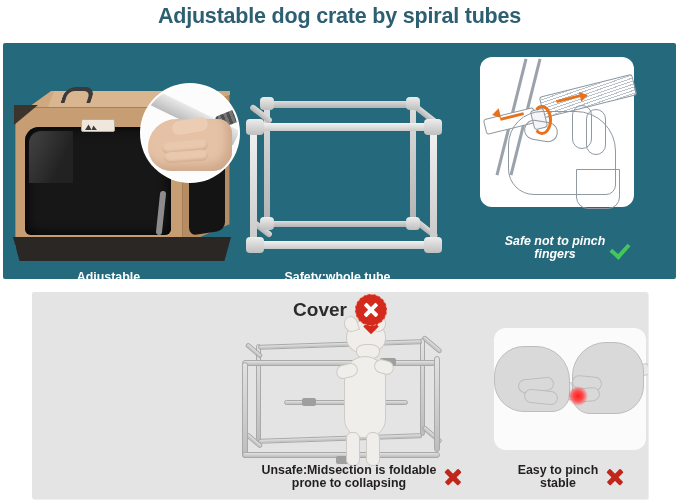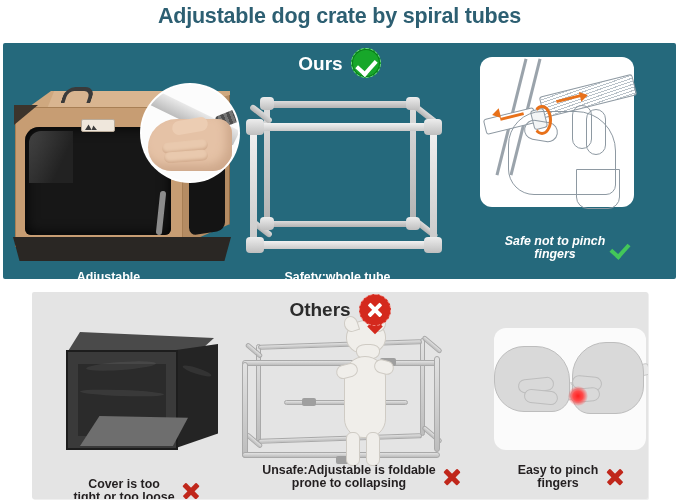--- a/index.html
+++ b/index.html
@@ -300,24 +300,20 @@
 </style>
 </head>
 <body>
 
 <div class="page">
 
   <div class="title">Adjustable dog crate by spiral tubes</div>
 
   <div class="ours-panel">
 
-    <div class="ours-heading">
-      <span class="label">Ours</span>
-      <span class="badge-check"></span>
-    </div>
 
     <div class="cell" style="left:4px; top:30px; width:228px; height:200px;">
       <div class="crate-tan">
         <div class="ct-top"></div>
         <div class="ct-top2"></div>
         <div class="ct-side"></div>
         <div class="ct-body"></div>
         <div class="ct-mesh"></div>
         <div class="ct-mesh-hl"></div>
         <div class="ct-mesh2"></div>
@@ -420,43 +416,26 @@
         <span class="txt">Safe not to pinch
 fingers</span>
         <span class="tick"></span>
       </div>
     </div>
   </div>
 
   <div class="others-panel">
 
     <div class="others-heading">
-      <span class="label">Others</span>
+      <span class="label">Cover</span>
       <span class="badge-x">
           <span class="tail"></span>
         </span>
     </div>
 
-    <div class="cell" style="left:0px; top:20px; width:210px; height:186px;">
-      <div class="crate-black">
-        <div class="cb-top"></div>
-        <div class="cb-side"></div>
-        <div class="cb-front"></div>
-        <div class="cb-inner"></div>
-        <div class="cb-floor"></div>
-        <div class="cb-wrinkle" style="left:28px; top:30px; width:70px; height:8px; transform:rotate(-4deg);"></div>
-        <div class="cb-wrinkle" style="left:22px; top:58px; width:84px; height:6px; transform:rotate(2deg);"></div>
-        <div class="cb-wrinkle" style="left:124px; top:36px; width:30px; height:6px; transform:rotate(18deg);"></div>
-      </div>
-      <div class="cap cap-dark" style="left:0; top:166px; width:210px; justify-content:center;">
-        <span class="txt">Cover is too
-tight or too loose</span>
-        <span class="cross"></span>
-      </div>
-    </div>
 
     <div class="cell" style="left:206px; top:14px; width:248px; height:192px;">
       <div class="frame-bad" style="top:10px;">
 
         <div class="bar-g" style="left:18px; top:28px; width:5px; height:98px;"></div>
         <div class="bar-g" style="left:182px; top:22px; width:5px; height:98px;"></div>
 
         <div class="bar-g" style="left:20px; top:26px; width:164px; height:5px; transform:rotate(-2deg);"></div>
 
         <div class="bar-g" style="left:20px; top:120px; width:164px; height:5px; transform:rotate(-2deg);"></div>
@@ -482,21 +461,21 @@
           <div class="dog-part" style="left:46px; top:-4px; width:14px; height:16px; border-radius:50% 50% 50% 0; transform:rotate(18deg);"></div>
           <div class="dog-part" style="left:30px; top:24px; width:24px; height:16px; border-radius:40% 40% 50% 50%;"></div>
           <div class="dog-part" style="left:18px; top:36px; width:42px; height:82px; border-radius:22px 22px 20px 20px;"></div>
           <div class="dog-part" style="left:10px; top:44px; width:22px; height:14px; border-radius:8px; transform:rotate(-16deg);"></div>
           <div class="dog-part" style="left:48px; top:40px; width:20px; height:14px; border-radius:8px; transform:rotate(16deg);"></div>
           <div class="dog-part" style="left:20px; top:112px; width:14px; height:34px; border-radius:6px;"></div>
           <div class="dog-part" style="left:40px; top:112px; width:14px; height:34px; border-radius:6px;"></div>
         </div>
       </div>
       <div class="cap cap-dark" style="left:0; top:158px; width:248px; justify-content:center;">
-        <span class="txt">Unsafe:Adjustable is foldable
+        <span class="txt">Unsafe:Midsection is foldable
 prone to collapsing</span>
         <span class="cross"></span>
       </div>
     </div>
 
     <div class="cell" style="left:450px; top:26px; width:178px; height:180px;">
       <div class="card-white2">
 
         <div style="position:absolute; left:22px; top:56px; width:60px; height:18px;
                     background:repeating-linear-gradient(90deg,#ececec 0 6px,#d2d2d2 6px 7px);
@@ -509,19 +488,19 @@
         <div class="hand-g" style="left:30px; top:62px; width:34px; height:14px; border-radius:8px; transform:rotate(6deg);"></div>
 
         <div class="hand-g" style="left:78px; top:14px; width:72px; height:72px; border-radius:34px 30px 28px 18px;"></div>
         <div class="hand-g" style="left:78px; top:48px; width:30px; height:14px; border-radius:8px; transform:rotate(6deg);"></div>
         <div class="hand-g" style="left:76px; top:60px; width:30px; height:14px; border-radius:8px; transform:rotate(-6deg);"></div>
 
         <div class="pinch-glow"></div>
       </div>
       <div class="cap cap-dark" style="left:0; top:146px; width:178px; justify-content:center;">
         <span class="txt">Easy to pinch
-fingers</span>
+stable</span>
         <span class="cross"></span>
       </div>
     </div>
   </div>
 
 </div>
 
 </body></html>

